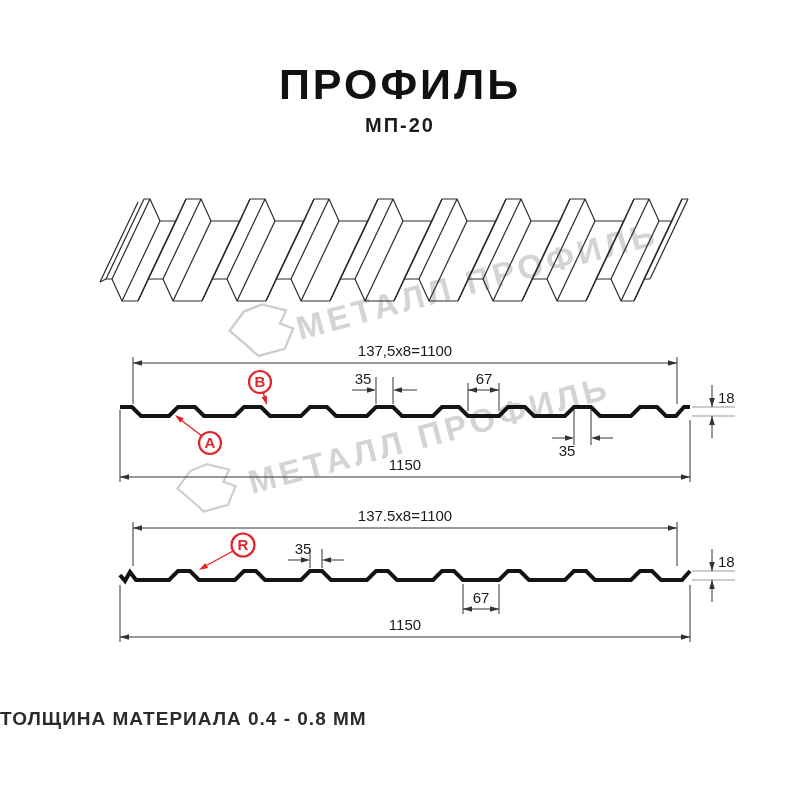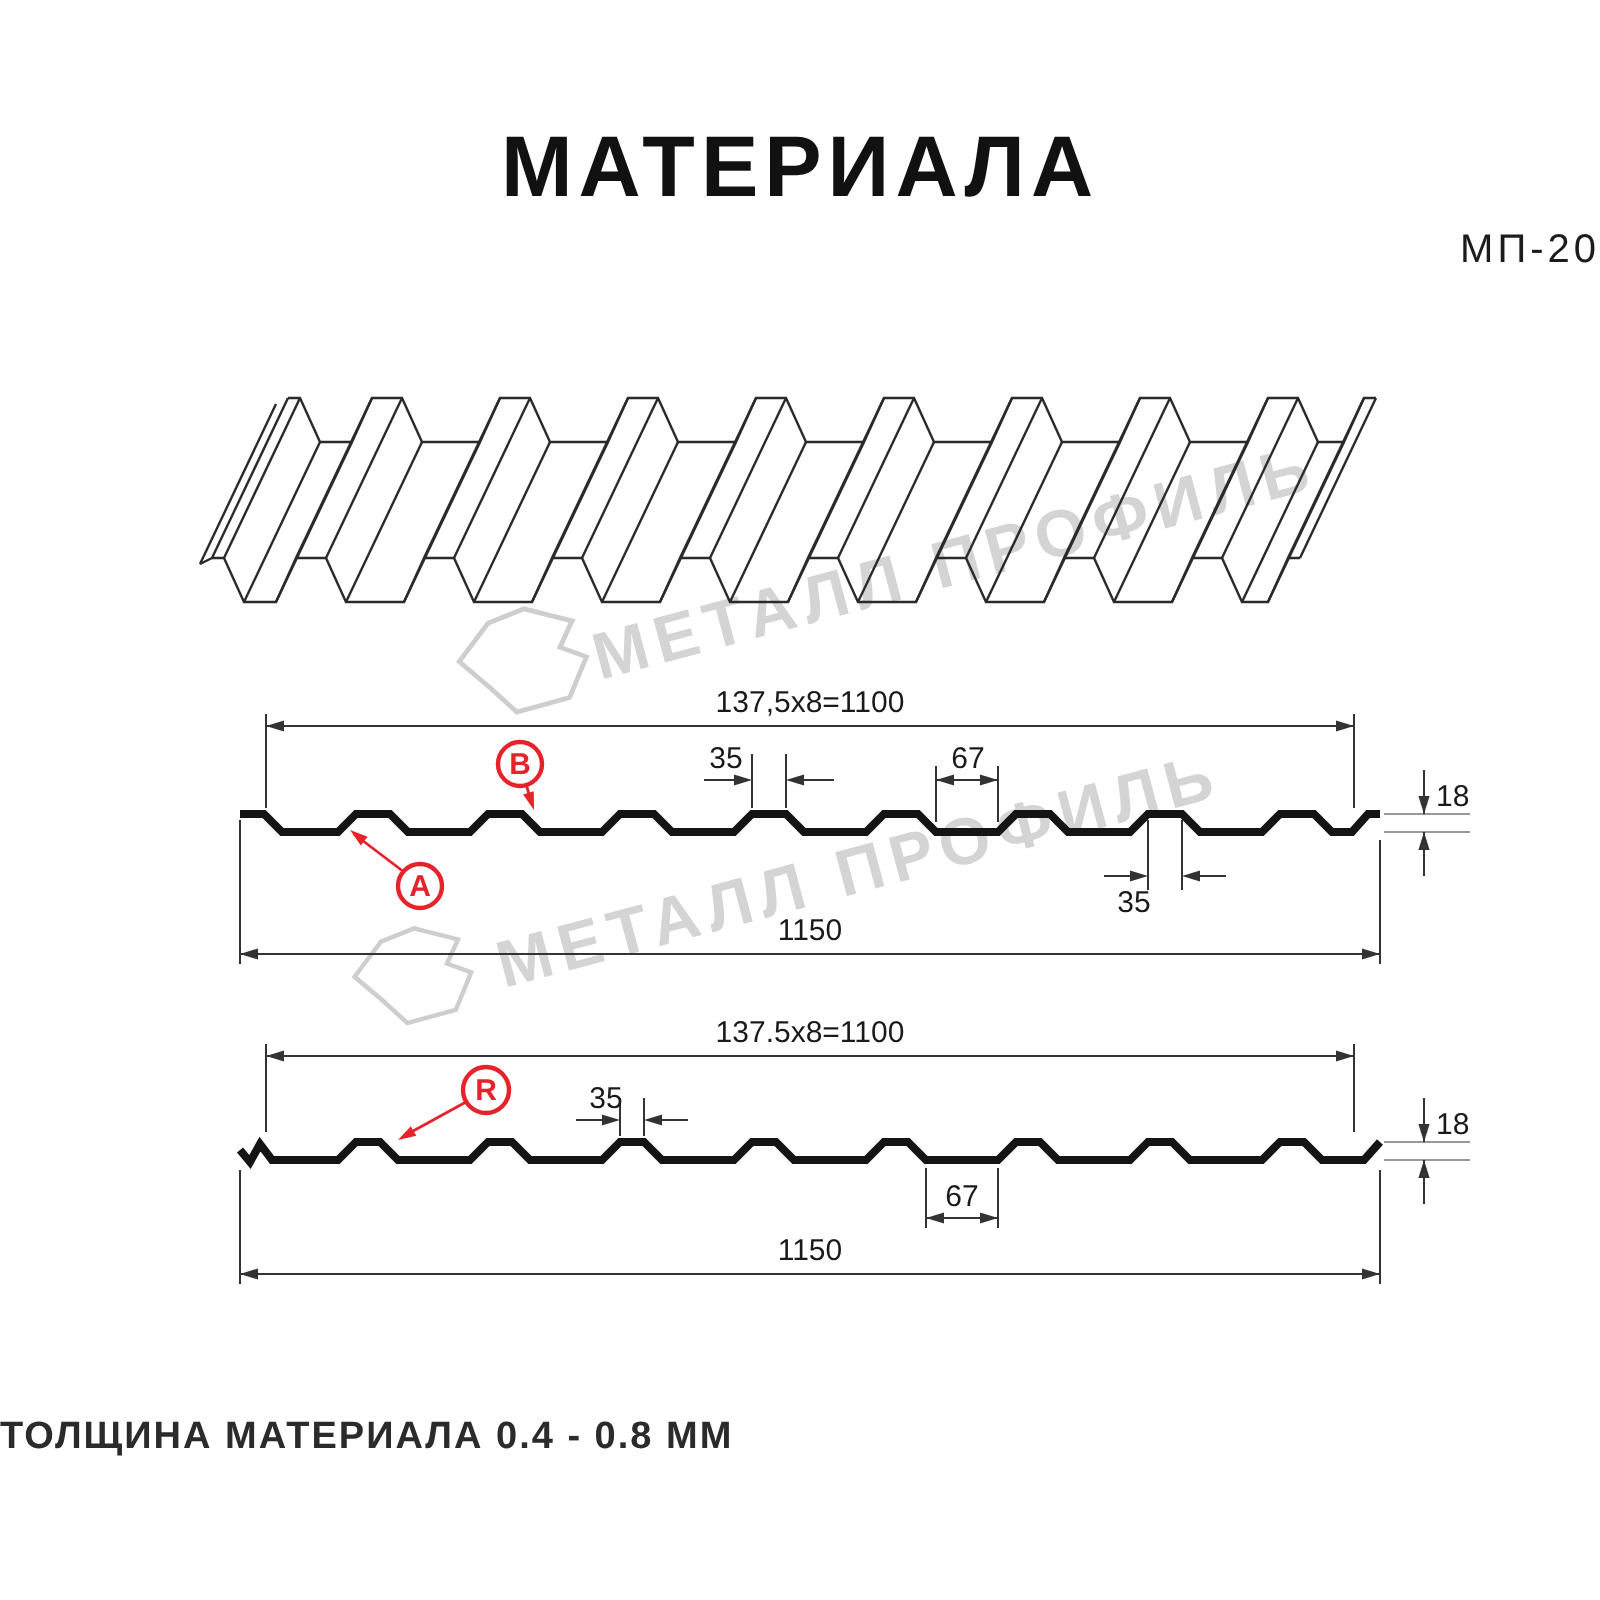--- a/index.html
+++ b/index.html
@@ -5,22 +5,22 @@
   html,body{margin:0;padding:0;}
   body{
     width:800px;height:800px;position:relative;background:#ffffff;
     font-family:"Liberation Sans","DejaVu Sans",sans-serif;overflow:hidden;
   }
   .title{
     position:absolute;top:60px;left:0;width:800px;text-align:center;
     font-size:43px;font-weight:bold;letter-spacing:3px;color:#111;
   }
   .subtitle{
-    position:absolute;top:114px;left:0;width:800px;text-align:right;
-    font-size:20px;font-weight:normal;letter-spacing:2px;color:#1c1c1c;
+    position:absolute;top:114px;left:0;width:800px;text-align:center;
+    font-size:20px;font-weight:bold;letter-spacing:2px;color:#1c1c1c;
   }
   .footer{
     position:absolute;top:708px;left:0;width:800px;
     font-size:19px;font-weight:bold;letter-spacing:1px;color:#2b2b2b;
   }
   svg{position:absolute;left:0;top:0;}
   .wm-text{
     font-size:33px;font-weight:bold;letter-spacing:4px;fill:#d4d4d4;
   }
   .wm-logo{fill:none;stroke:#cecece;stroke-width:2;}
@@ -31,21 +31,21 @@
   .ah{fill:#333;stroke:none;}
   .ahr{fill:#e5232b;stroke:none;}
   .dim{font-size:15px;fill:#1a1a1a;}
   .rl{stroke:#e5232b;stroke-width:1.4;}
   .rc{fill:#ffffff;stroke:#e5232b;stroke-width:2.2;}
   .mt{font-size:15px;font-weight:bold;fill:#e5232b;text-anchor:middle;}
 </style>
 </head>
 <body>
 
-<div class="title">МАТЕРИАЛА</div>
+<div class="title">ПРОФИЛЬ</div>
 <div class="subtitle">МП-20</div>
 
 <svg id="scene" width="800" height="800" viewBox="0 0 800 800">
 
   <g>
     <path class="wm-logo" d="M3,24 L15,8 L30,2 L50,7 L45,18 L56,22 L49,39 L27,45 L16,35 Z" transform="translate(226,302) scale(1.2)"></path>
     <text class="wm-text" x="300" y="340" transform="rotate(-15 300 340)">МЕТАЛЛ ПРОФИЛЬ</text>
   </g>
   <g>
     <path class="wm-logo" d="M3,24 L15,8 L30,2 L50,7 L45,18 L56,22 L49,39 L27,45 L16,35 Z" transform="translate(174,462) scale(1.1)"></path>

